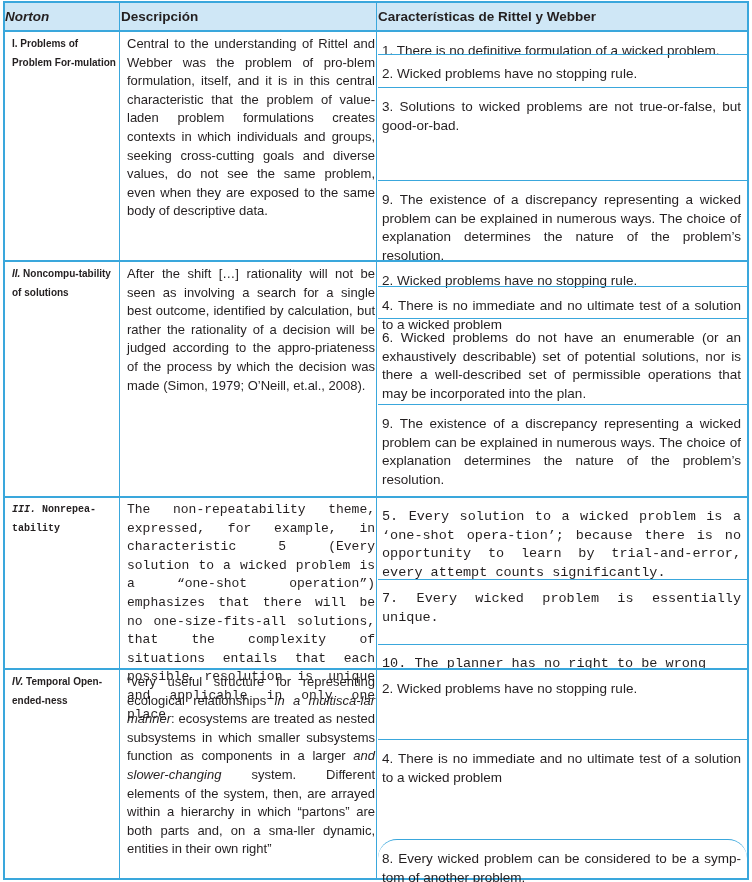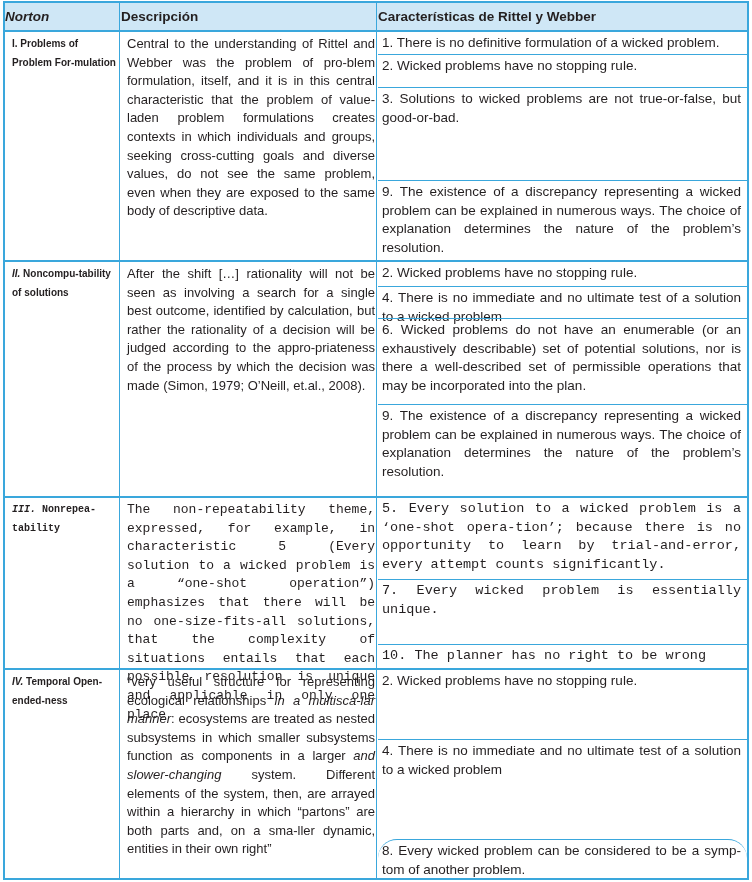--- a/index.html
+++ b/index.html
@@ -13,21 +13,21 @@
            font-weight: bold; font-size: 13.5px; color: #231f20; }
   .vline { position: absolute; top: 0; width: 0; border-left: 1.5px solid #3aa7dc; }
   .section { position: absolute; left: 0; width: 742px; box-sizing: border-box; }
   .section.sep { border-top: 2px solid #3aa7dc; }
   .norton { position: absolute; left: 7px; top: 3px; width: 105px; font-weight: bold;
             font-size: 10px; line-height: 18.6px; }
   .desc { position: absolute; left: 122px; top: 3px; width: 248px; font-size: 13px;
           line-height: 18.6px; text-align: justify; }
   .chars { position: absolute; left: 373px; top: 0; width: 369px; }
   .char { position: absolute; left: 0; width: 369px; box-sizing: border-box;
-          padding: 2px 6px 0 4px; font-size: 13.5px; line-height: 18.6px; text-align: justify; }
+          padding: 10px 6px 0 4px; font-size: 13.5px; line-height: 18.6px; text-align: justify; }
   .char.sep { border-top: 1.5px solid #3aa7dc; }
   .it { font-style: italic; }
 </style>
 </head>
 <body>
 
 <div class="tbl">
 
   <div class="hdr">
     <div class="hcell it" style="left:0; width:115px;">Norton</div>

